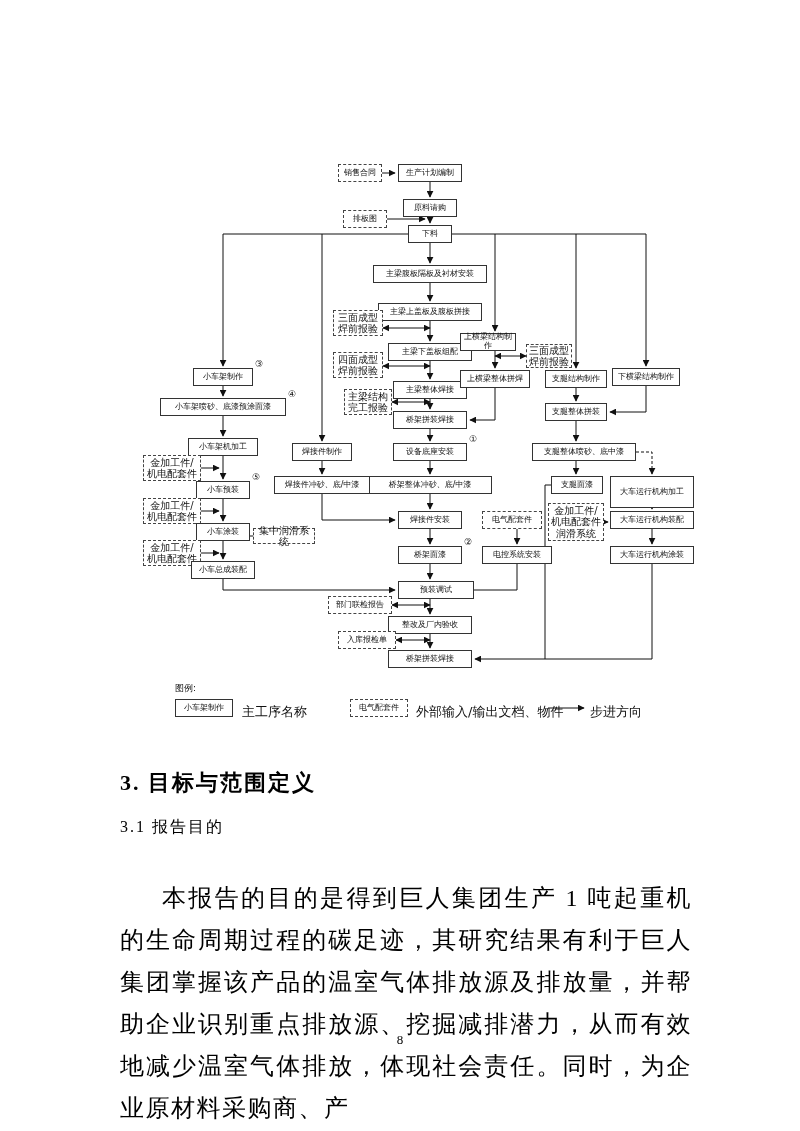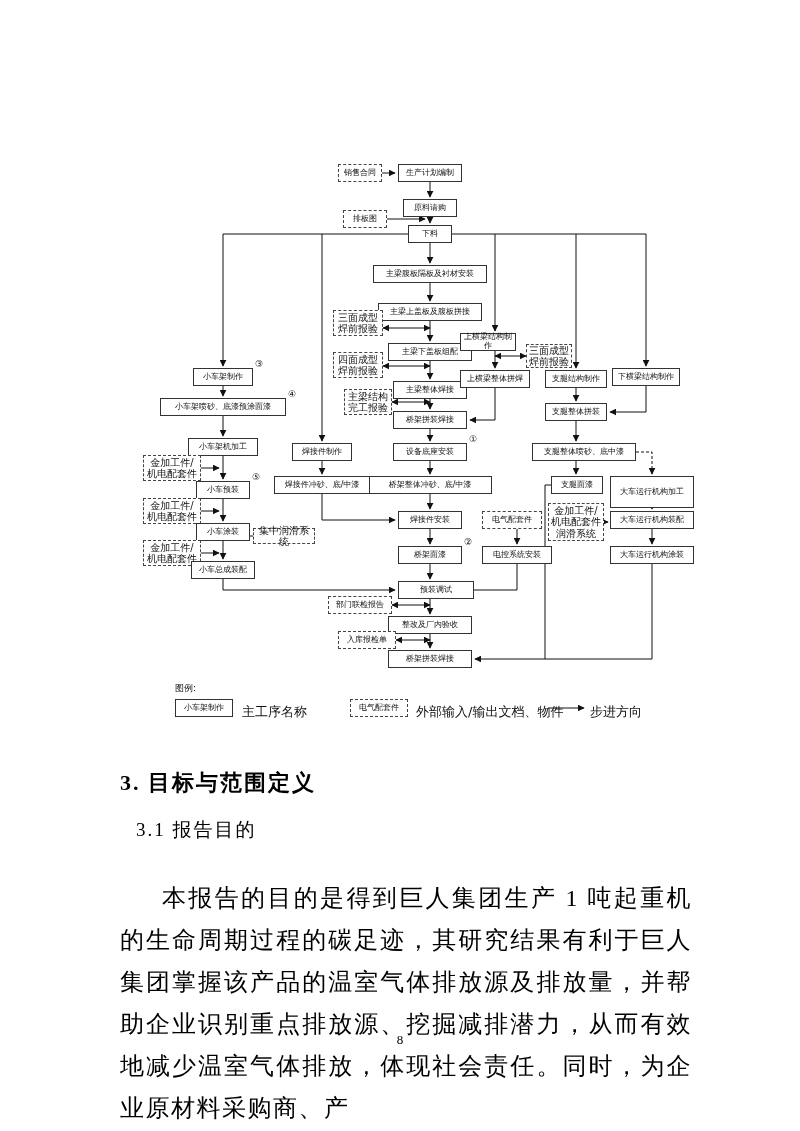--- a/index.html
+++ b/index.html
@@ -12,21 +12,21 @@
         display:flex;align-items:center;justify-content:center;text-align:center;
         font-size:8px;line-height:1.12;color:#111;white-space:pre-line;padding:1px;}
   .dashed{border:1px dashed #444;}
   .sm{font-size:10px;}
   .mk{position:absolute;top:-9px;right:-11px;font-size:9px;line-height:1;background:transparent;border:none;}
   .lg-title{position:absolute;font-size:9px;color:#111;}
   .lg-label{position:absolute;font-size:13px;color:#111;}
   .caption{position:absolute;left:0;right:0;top:741px;text-align:center;
            font-size:17px;font-weight:bold;letter-spacing:1px;}
   .h2{position:absolute;left:120px;top:768px;font-size:22px;font-weight:bold;letter-spacing:2px;}
-  .h3{position:absolute;left:120px;top:817px;font-size:19px;font-weight:normal;letter-spacing:2px;margin-left:16px;}
+  .h3{position:absolute;left:120px;top:817px;font-size:16px;font-weight:normal;letter-spacing:2px;}
   .body-par{position:absolute;left:120px;top:853px;width:572px;font-size:24px;line-height:42px;
             text-align:justify;text-indent:42px;letter-spacing:1.5px;}
   .pageno{position:absolute;left:0;right:0;top:1032px;text-align:center;font-size:13px;}
 </style>
 </head>
 <body>
 
 <div class="page">
 
   <div class="flowchart">

